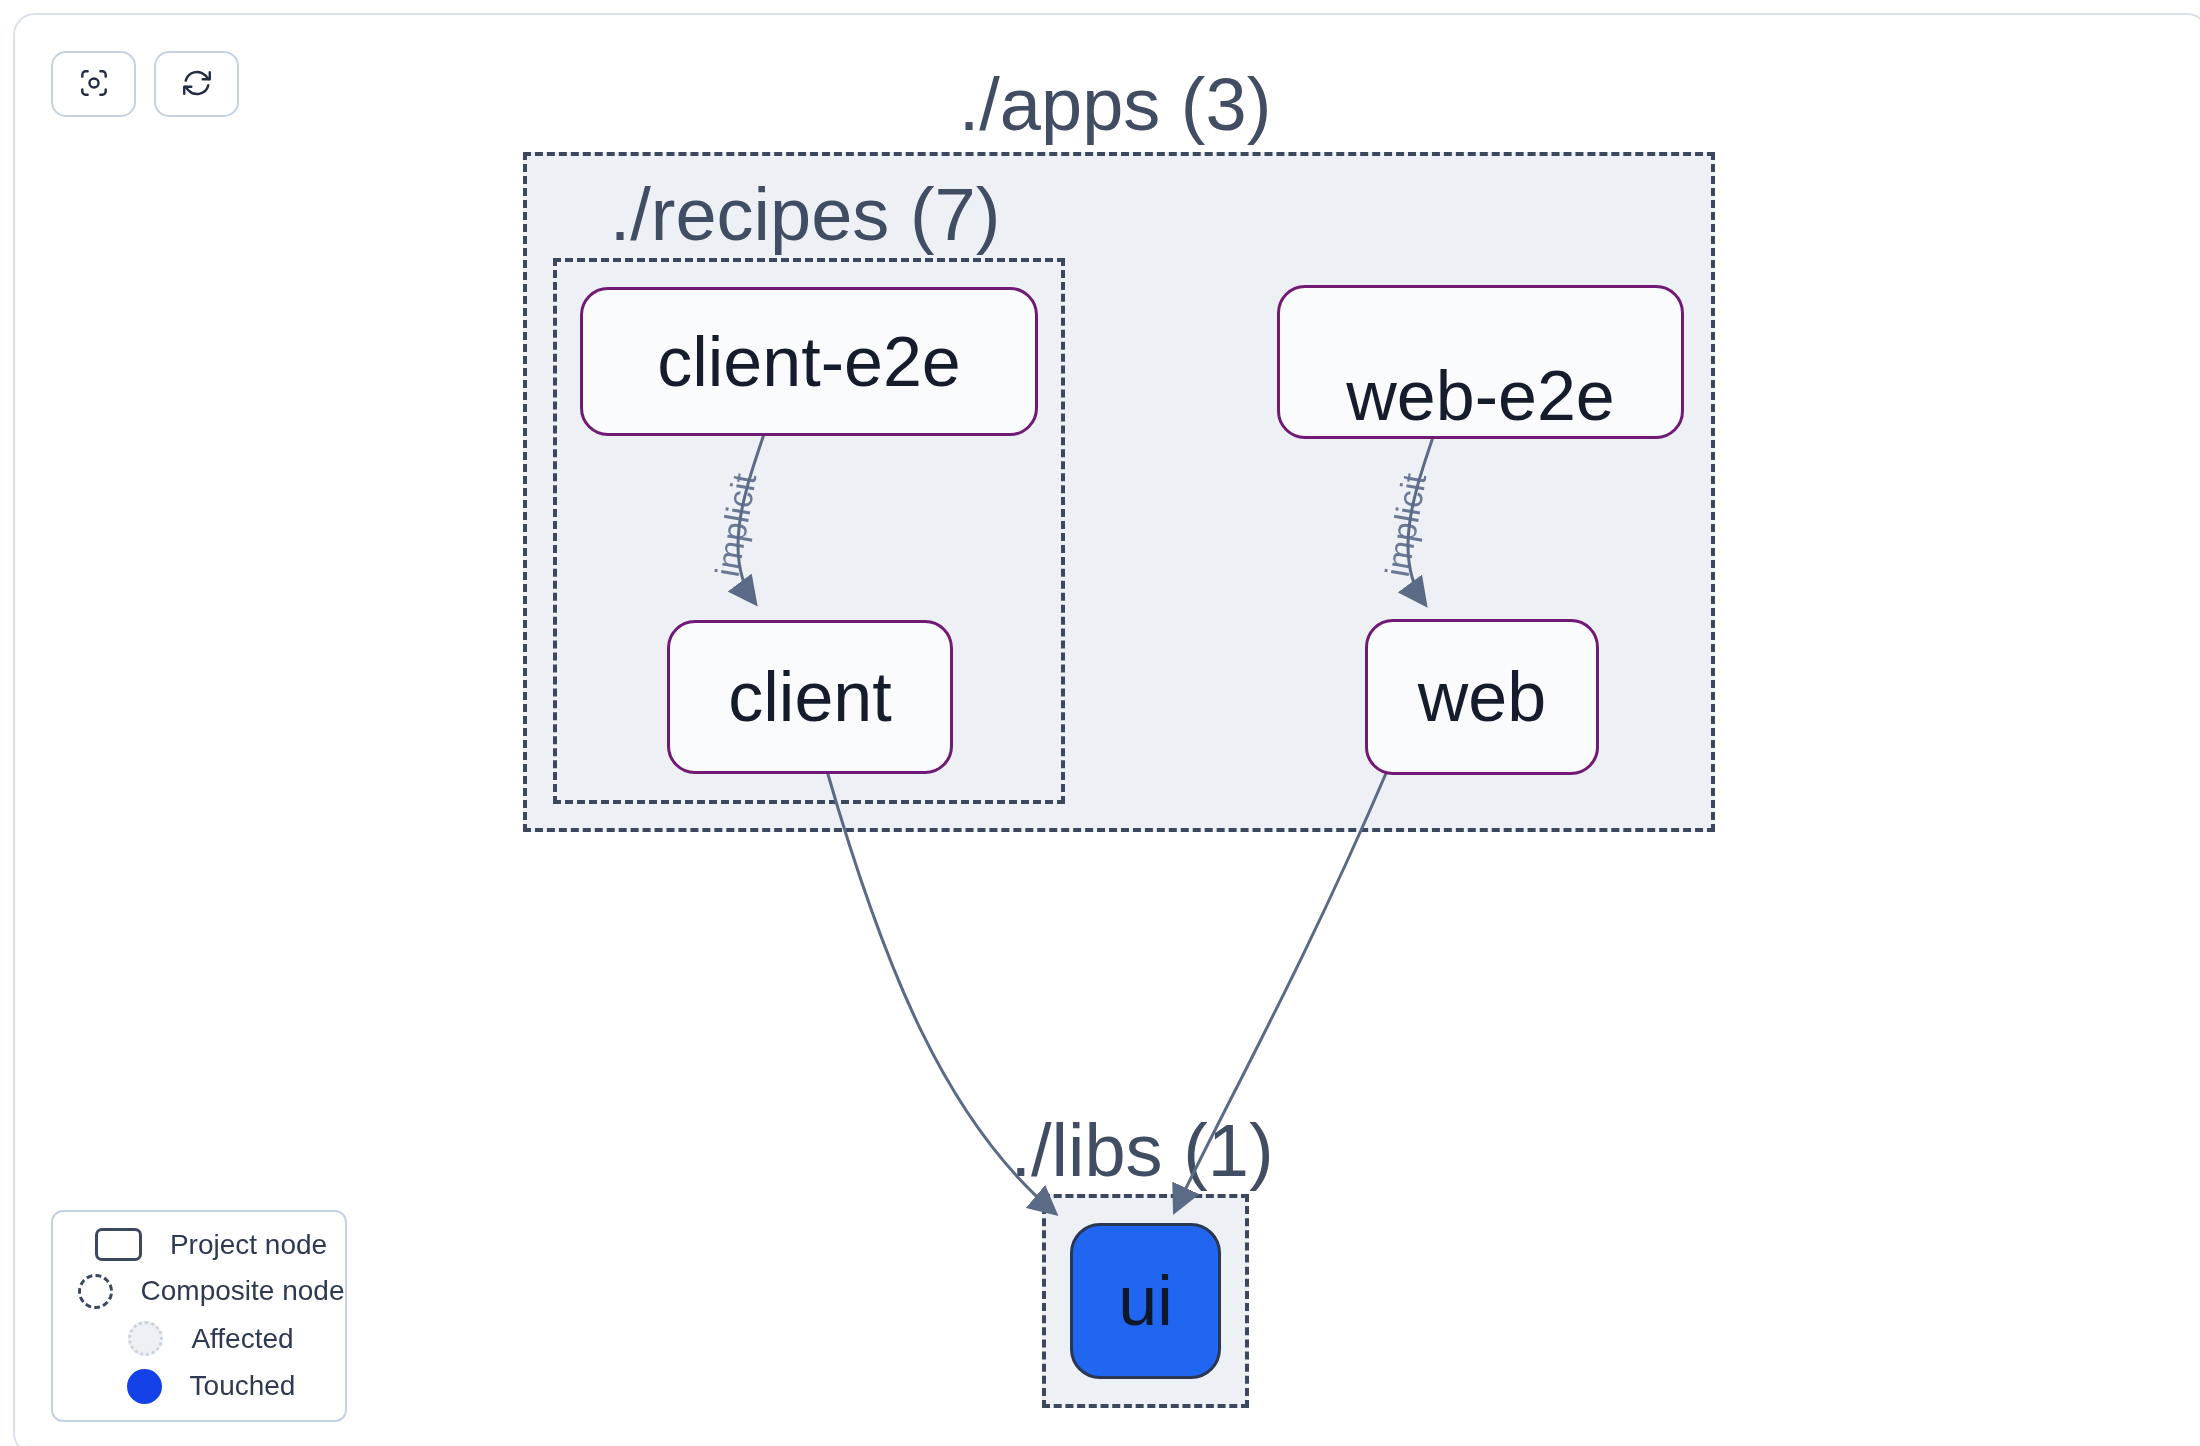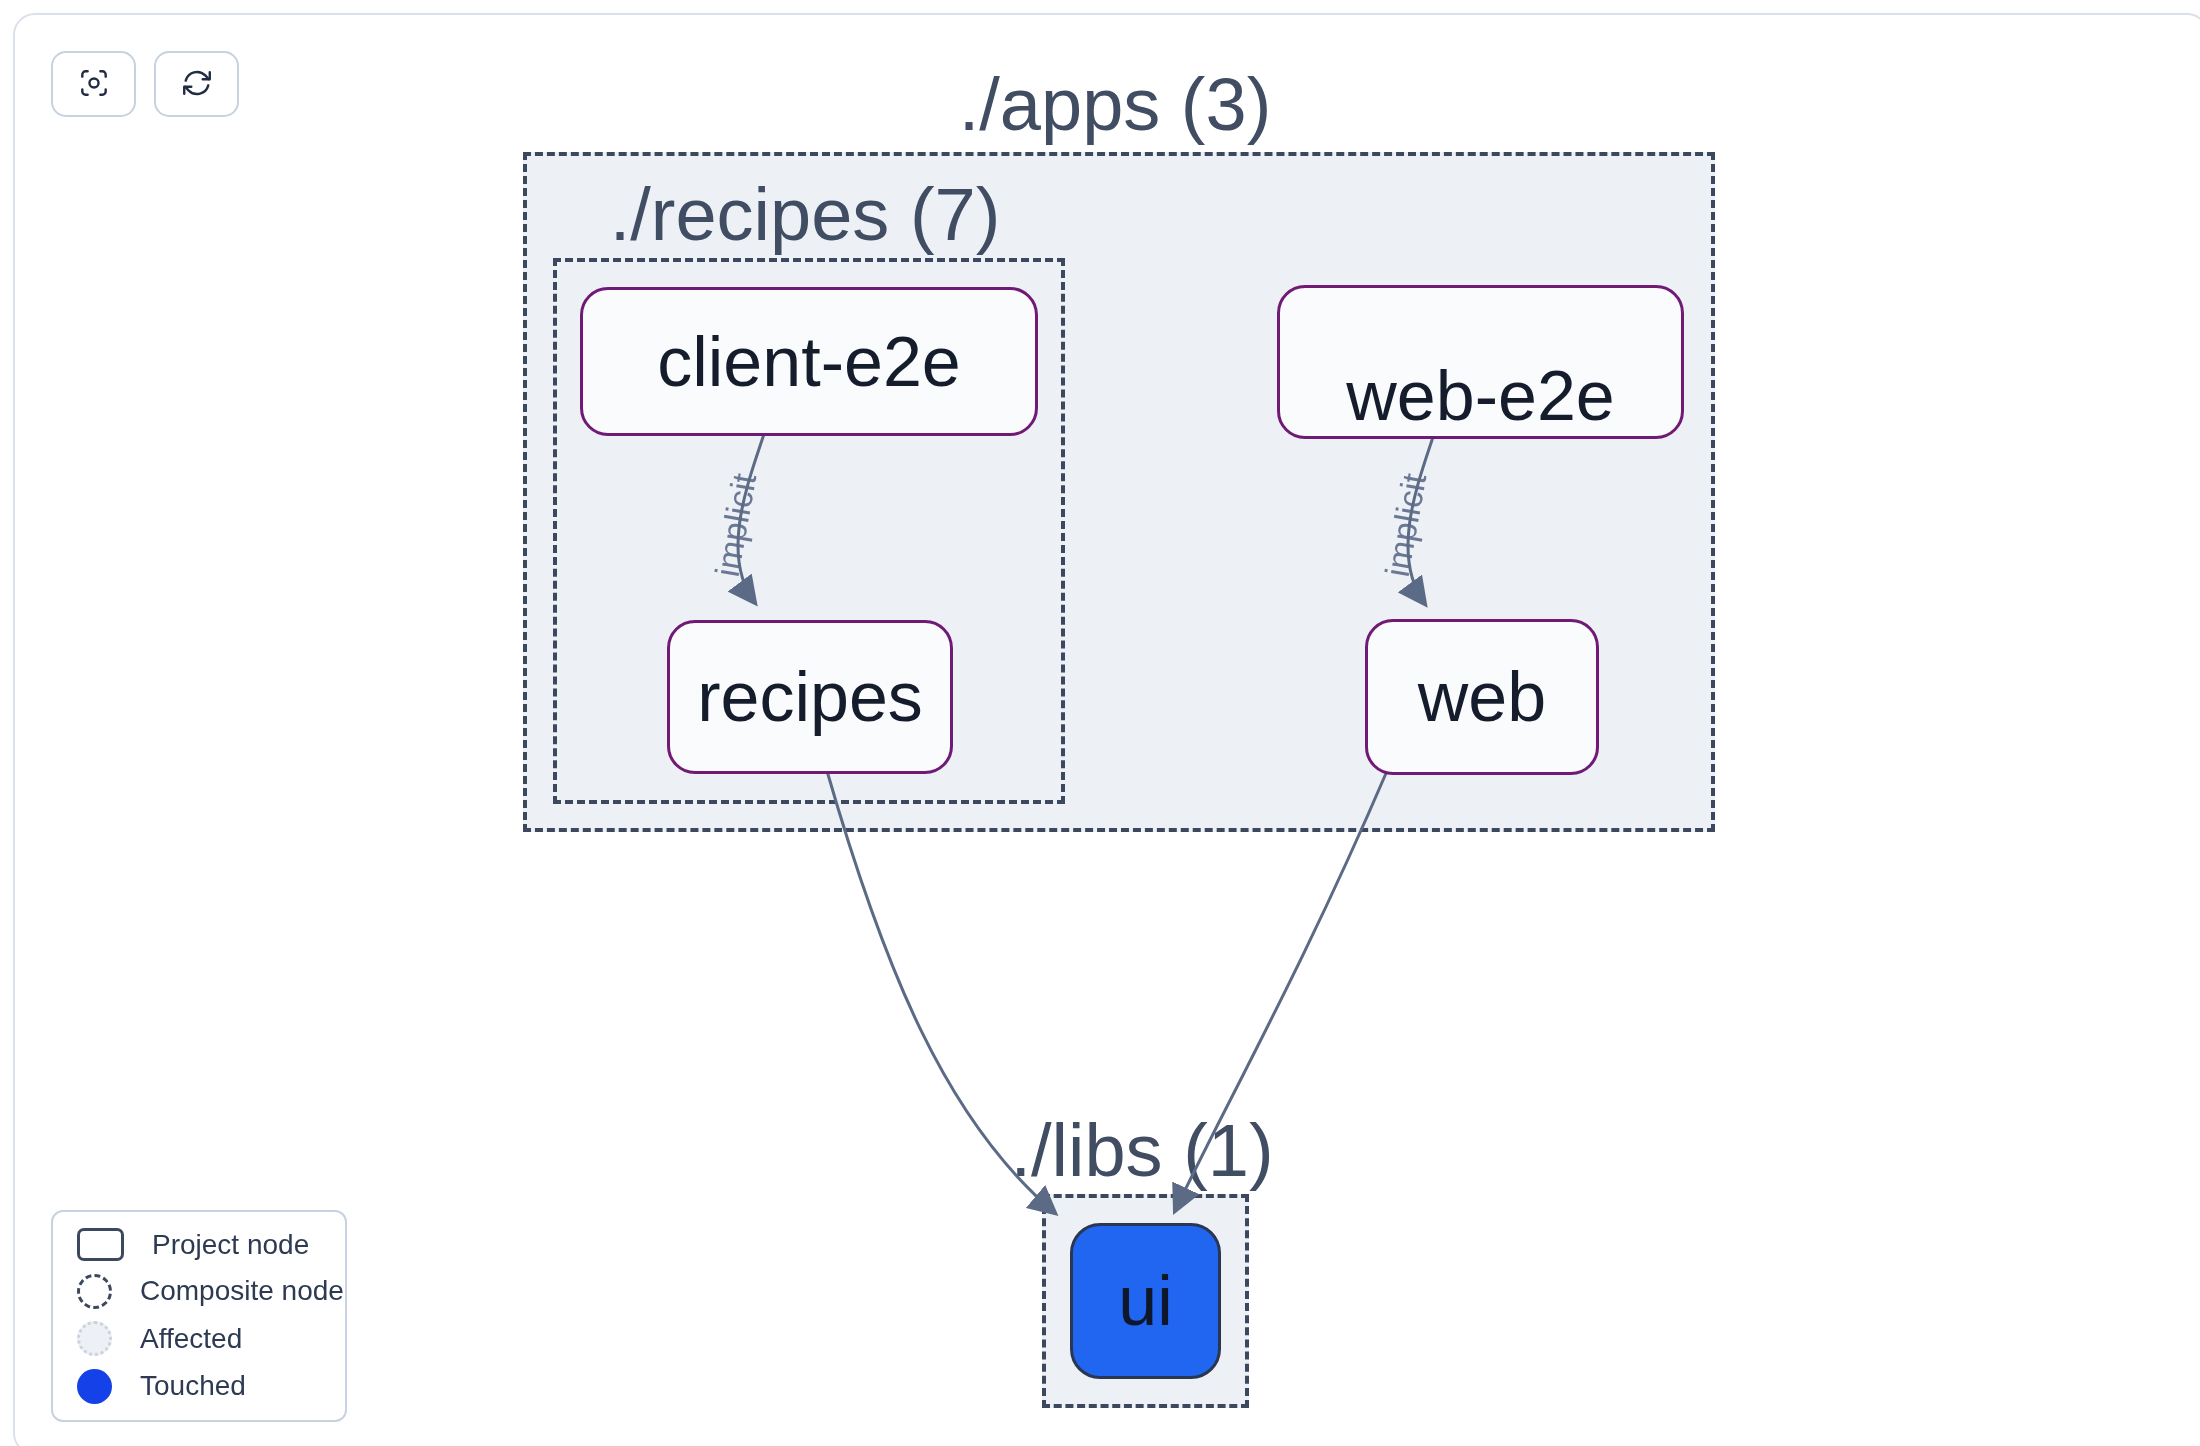--- a/index.html
+++ b/index.html
@@ -53,21 +53,21 @@
   
   .edges{position:absolute;left:0;top:0;width:2192px;height:1438px;z-index:10;}
   .edges path.edge{stroke:#5b6a85;stroke-width:3;fill:none;}
   
   .legend{
     position:absolute;left:36px;top:1195px;width:296px;height:212px;
     background:#ffffff;border:2px solid #c7d2e1;border-radius:12px;z-index:40;
     display:flex;flex-direction:column;justify-content:space-around;
     padding:10px 0 10px 24px;box-sizing:border-box;
   }
-  .legend-item{display:flex;align-items:center;gap:28px;}
+  .legend-item{display:flex;align-items:center;gap:28px;justify-content:center;}
   .legend-swatch{flex:0 0 auto;box-sizing:border-box;}
   .sw-project{width:47px;height:33px;border:3px solid #3c485e;border-radius:7px;background:#ffffff;}
   .sw-composite{width:35px;height:35px;border:3px dashed #3c485e;border-radius:50%;background:#ffffff;}
   .sw-affected{width:35px;height:35px;border:3px dotted #ccd2dc;border-radius:50%;background:#edf1f6;}
   .sw-touched{width:35px;height:35px;border-radius:50%;background:#1542e8;}
   .legend-label{font-size:28px;color:#2d3a52;line-height:32px;}
 </style>
 </head>
 <body>
 
@@ -120,21 +120,21 @@
     <path class="edge" d="M 1372 756 C 1287 955, 1205 1100, 1160 1196" marker-end="url(#arrow)"></path>
   </svg>
 
   <div class="node node-client-e2e">
     <span>client-e2e</span>
   </div>
   <div class="node node-web-e2e">
     <span>web-e2e</span>
   </div>
   <div class="node node-client">
-    <span>recipes</span>
+    <span>client</span>
   </div>
   <div class="node node-web">
     <span>web</span>
   </div>
   <div class="node node-ui">
     <span>ui</span>
   </div>
 
   <div class="legend">
     <div class="legend-item">

